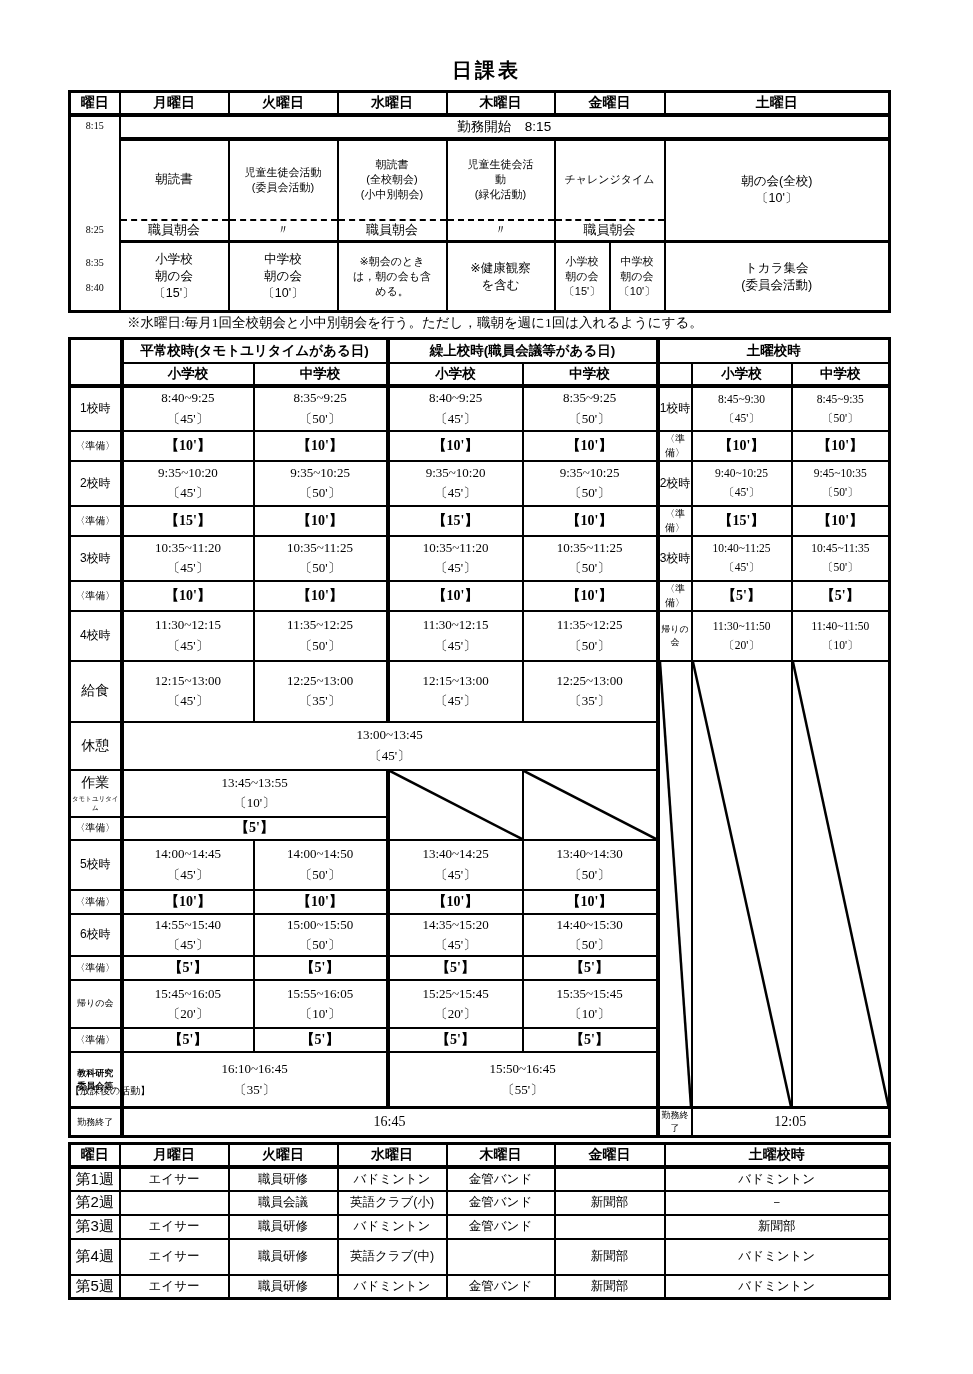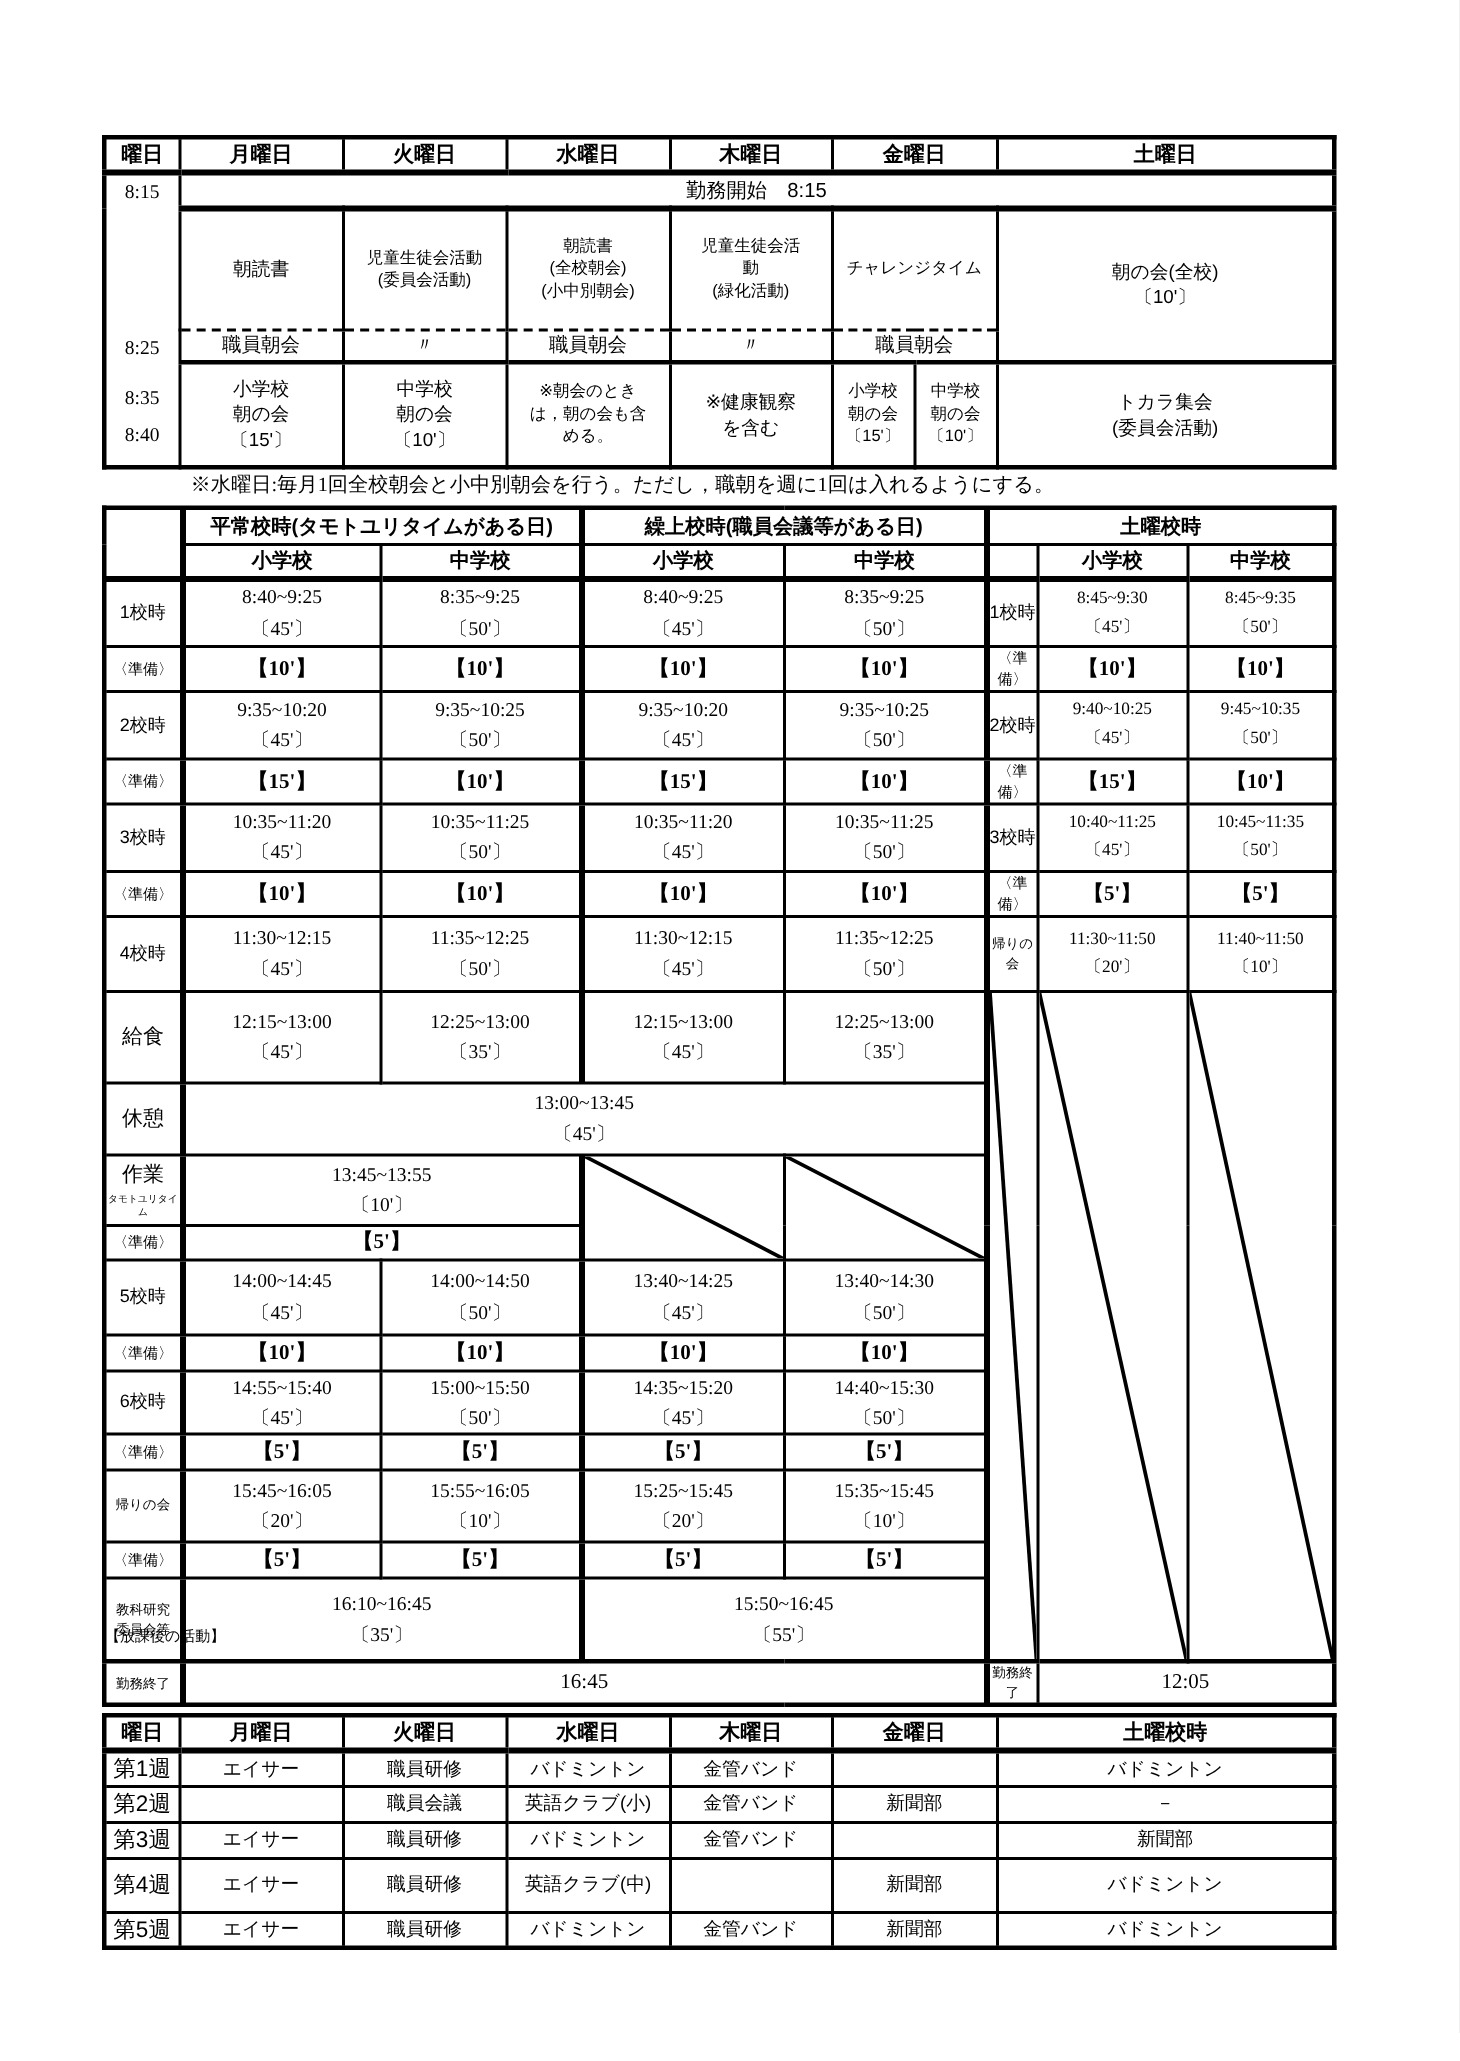--- a/index.html
+++ b/index.html
@@ -19,54 +19,55 @@
   table { border-collapse:collapse; table-layout:fixed; }
   td { border:2px solid #000; text-align:center; vertical-align:middle; padding:0; overflow:hidden; }
   .pre { white-space:pre-line; }
 
   .t1 { position:absolute; top:90px;  left:68px; width:820px; border:3px solid #000; }
   .t2 { position:absolute; top:337px; left:68px; width:820px; border:3px solid #000; }
   .t3 { position:absolute; top:1142px;left:68px; width:820px; border:3px solid #000; }
 
   .hdr td { font-family:"Liberation Sans","DejaVu Sans",sans-serif; font-weight:bold; font-size:14px; border-bottom:4px solid #000;margin-top:18px; }
   .workstart { font-family:"Liberation Sans","DejaVu Sans",sans-serif; font-size:13.5px; border-bottom:4px solid #000; }
-  .timecol { position:relative; font-size:13px; }
+  .timecol { position:relative; font-size:10px; }
   .timecol span { position:absolute; left:0; width:100%; text-align:center; }
   .mcell { font-family:"Liberation Sans","DejaVu Sans",sans-serif; font-size:12.5px; line-height:1.35; }
   .mcell-sm { font-family:"Liberation Sans","DejaVu Sans",sans-serif; font-size:11px; line-height:1.35; }
   .act td { border-bottom-style:dashed; }
   .staff td { border-top:2px dashed #000; font-family:"Liberation Sans","DejaVu Sans",sans-serif; font-size:13px; }
   .mm td { border-top:3px solid #000; }
 
   .ghdr { font-family:"Liberation Sans","DejaVu Sans",sans-serif; font-weight:bold; font-size:13.5px; }
   .shdr { font-family:"Liberation Sans","DejaVu Sans",sans-serif; font-weight:bold; font-size:13.5px; border-bottom:4px solid #000; }
   .sepr { border-right:4px solid #000; }
   .sepl { border-left:4px solid #000;margin-top:32px; }
   .fs-time  { font-size:13px;  line-height:1.55; }
   .fs-sat   { font-size:11.5px; line-height:1.65; }
   .prep { font-weight:bold; font-size:14px; }
   .plabel  { font-family:"Liberation Sans","DejaVu Sans",sans-serif; font-size:10px; }
   .llabel  { font-family:"Liberation Sans","DejaVu Sans",sans-serif; font-size:12px; }
   .biglabel{ font-family:"Liberation Sans","DejaVu Sans",sans-serif; font-size:14px; }
   .smlabel { font-family:"Liberation Sans","DejaVu Sans",sans-serif; font-size:9px; }
   .tinylabel { font-family:"Liberation Sans","DejaVu Sans",sans-serif; font-size:6.5px; display:block; margin-top:3px; }
-  .stack2 { display:flex; flex-direction:column; justify-content:flex-end; height:100%; }
+  .stack2 { display:flex; flex-direction:column; justify-content:flex-end; height:100%;font-weight:bold; }
   .dcell { position:relative; }
   .dcell svg { position:absolute; left:0; top:0; width:100%; height:100%; display:block; }
   .thinleft { border-left-width:1px; }
   .endrow td { border-top:3px solid #000; }
   .endval { font-size:14px; }
   .asr td { font-family:"Liberation Sans","DejaVu Sans",sans-serif; font-size:12.5px; }
   .asr .wk { font-size:15px; }
 </style>
 </head>
 <body>
 
 <div class="page">
 
+  <div class="doc-title">日課表</div>
 
   <table class="t1">
     <colgroup>
       <col style="width:50px">
         <col style="width:109px">
         <col style="width:109px">
         <col style="width:109px">
       <col style="width:108px">
         <col style="width:55px">
         <col style="width:55px">

